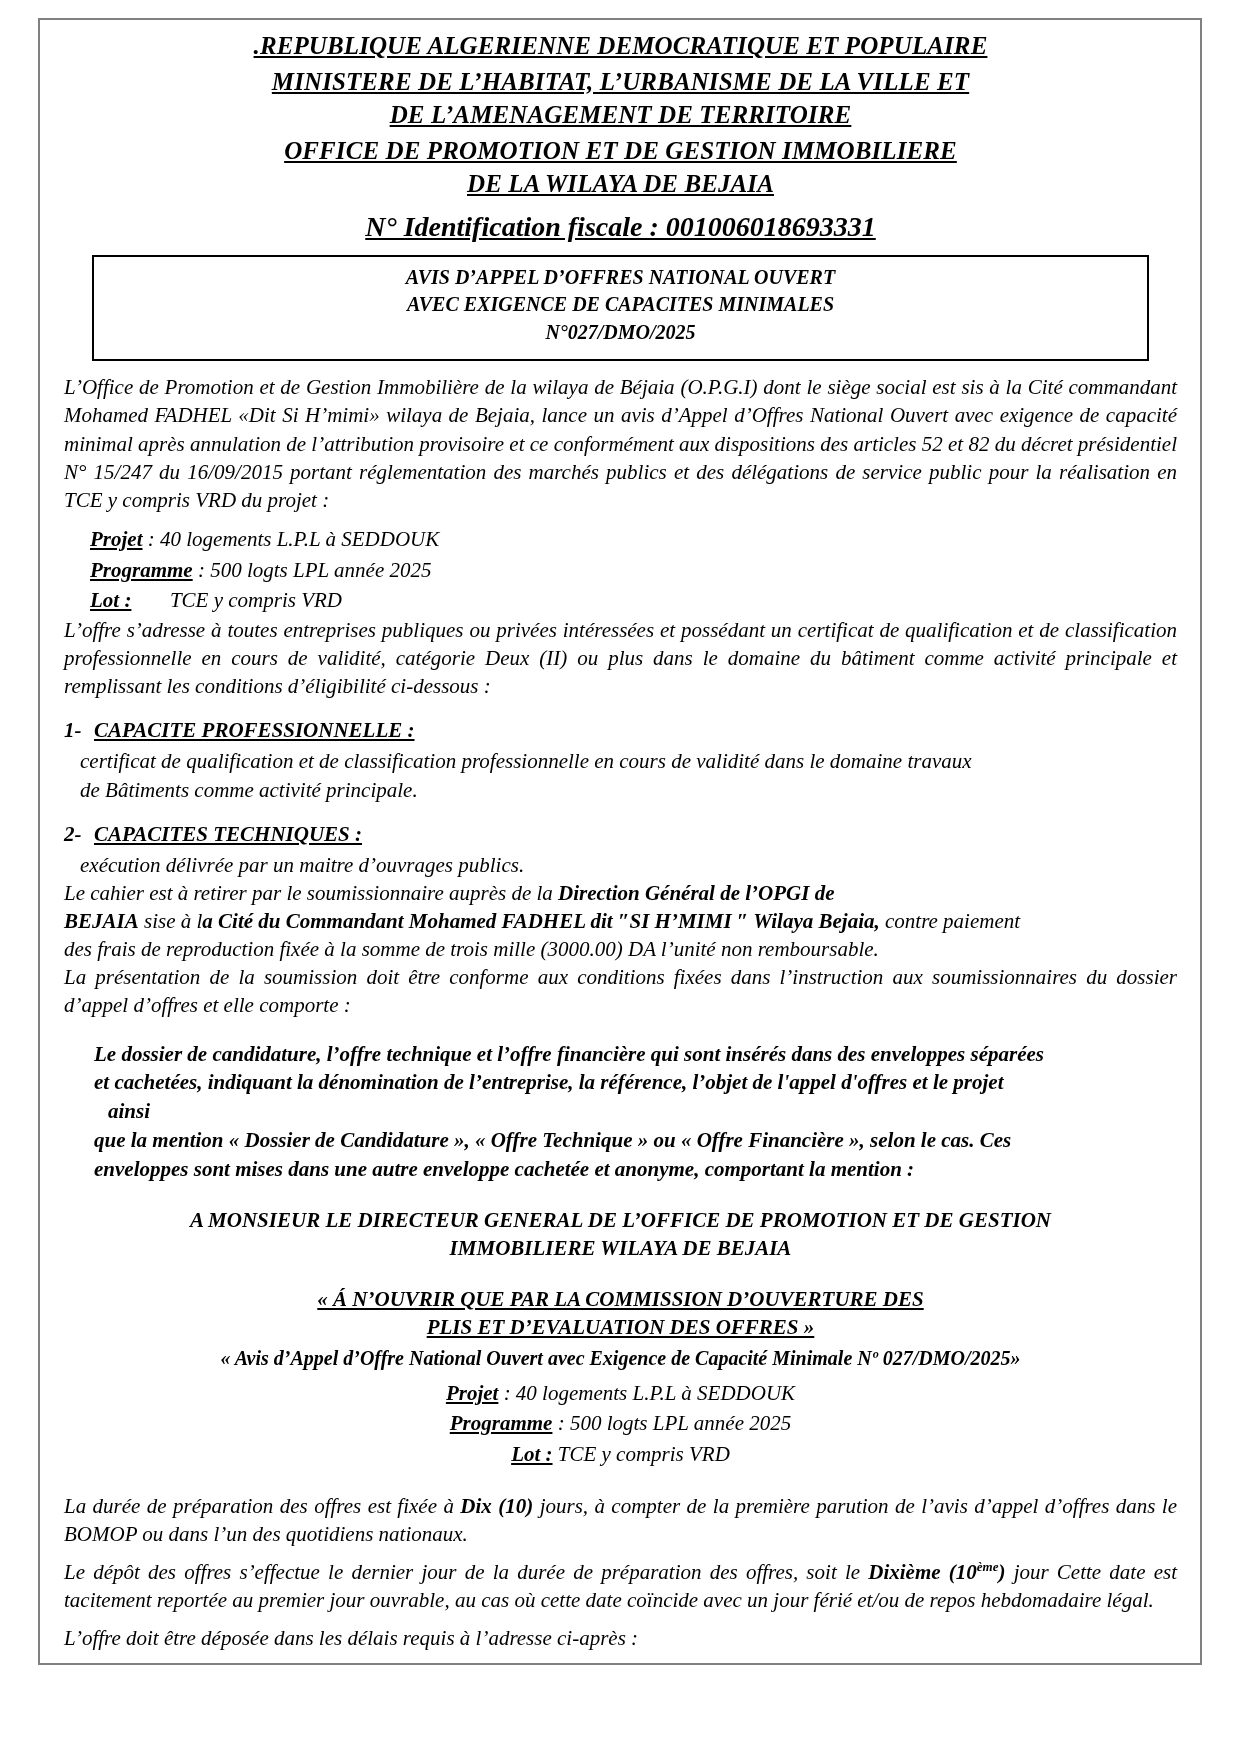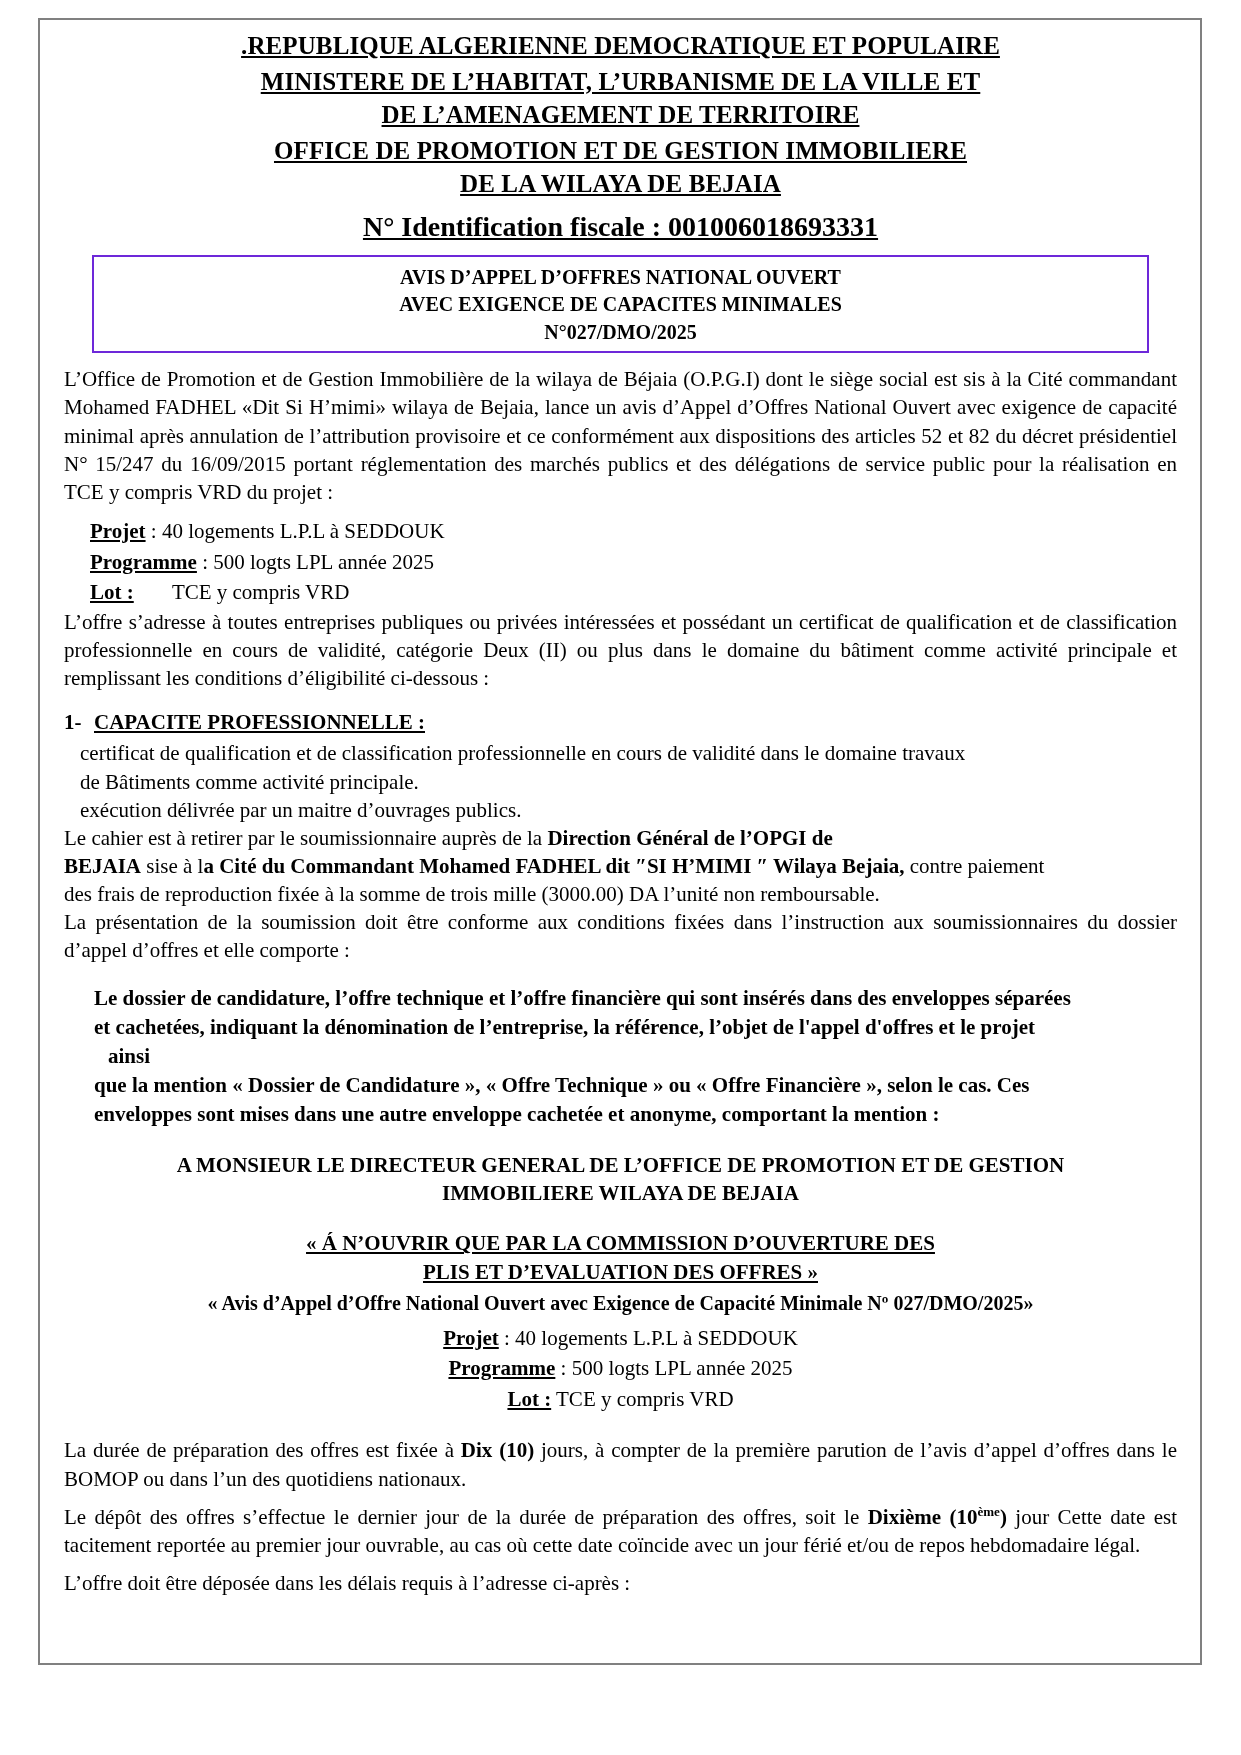--- a/index.html
+++ b/index.html
@@ -14,20 +14,21 @@
     color: #000000;
     position: relative;
     overflow: hidden;
   }
   .page {
     position: relative;
     width: 1241px;
     height: 1755px;
     box-sizing: border-box;
     padding: 18px 36px 0 36px;
+    font-style: italic;
   }
   .outer-frame {
     position: absolute;
     left: 38px;
     top: 18px;
     width: 1164px;
     height: 1647px;
     border: 2px solid #808080;
     box-sizing: border-box;
   }
@@ -60,23 +61,23 @@
     margin-top: 10px;
     margin-bottom: 12px;
   }
   .fiscal span {
     text-decoration: underline;
     text-underline-offset: 2px;
   }
 
   
   .notice-box {
-    border: 2px solid #6d28d9;
+    border: 2px solid #000000;
     margin: 0 28px 0 28px;
-    padding: 7px 0 5px 0;
+    padding: 7px 0 13px 0;
     text-align: center;
     font-weight: bold;
     font-size: 20px;
     line-height: 1.38;
   }
 
   
   .body-text {
     font-size: 21px;
     line-height: 1.34;
@@ -242,20 +243,23 @@
       <p class="just blk-indent para-gap">L’offre s’adresse à toutes entreprises publiques ou privées intéressées et possédant un certificat de qualification et de classification professionnelle en cours de validité, catégorie Deux (II) ou plus dans le domaine du bâtiment comme activité principale et remplissant les conditions d’éligibilité ci-dessous :</p>
 
       <div class="sec-head">
         <span class="num">1-</span><span class="t">CAPACITE PROFESSIONNELLE :</span>
       </div>
       <div class="sec-body">
         <div class="cont">certificat de qualification  et de classification professionnelle en cours de validité dans le domaine travaux</div>
         <div class="cont">de Bâtiments comme activité principale.</div>
       </div>
 
+      <div class="sec-head">
+        <span class="num">2-</span><span class="t">CAPACITES TECHNIQUES :</span>
+      </div>
       <div class="sec-body">
         <div class="cont">exécution délivrée par un maitre d’ouvrages publics.</div>
       </div>
 
       <div class="sec-body para-gap">
         <div><span>Le cahier est à retirer par le soumissionnaire auprès de la </span><span class="b">Direction Général de l’OPGI de</span></div>
         <div><span class="b">BEJAIA</span><span> sise à l</span><span class="b">a Cité du Commandant Mohamed FADHEL dit ″SI H’MIMI ″ Wilaya Bejaia,</span><span> contre paiement</span></div>
         <div>des frais de reproduction fixée à la somme de trois mille (3000.00) DA l’unité non remboursable.</div>
       </div>
 

